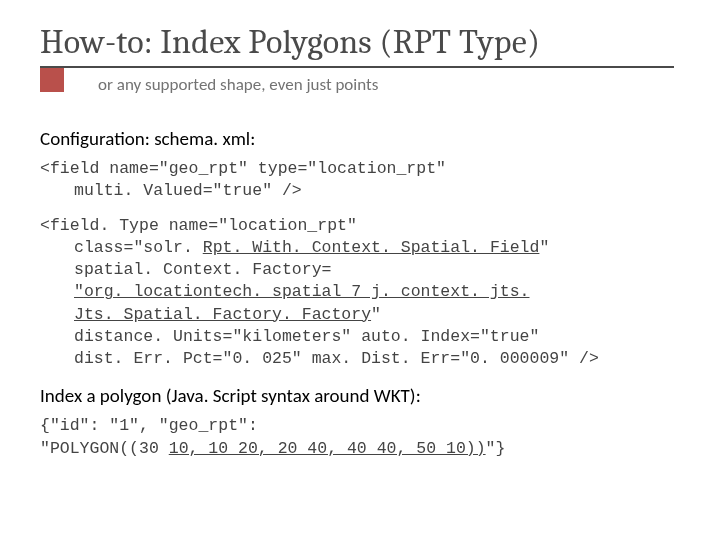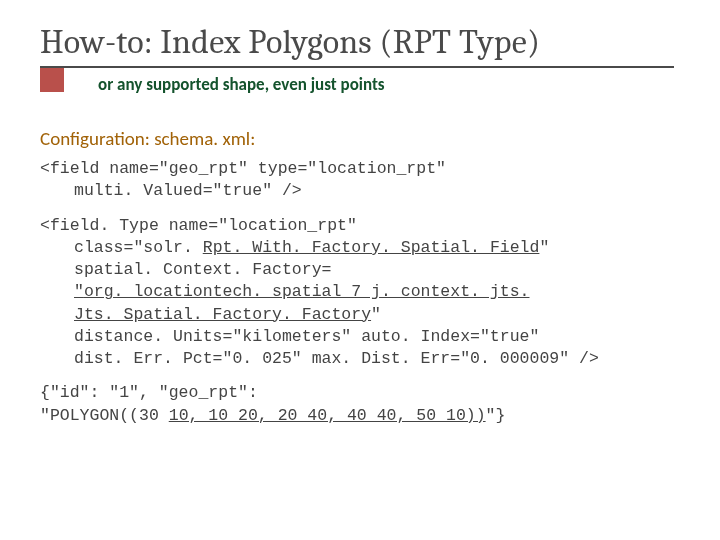--- a/index.html
+++ b/index.html
@@ -36,27 +36,27 @@
     background: #b9504b;
   }
   .rule {
     border: none;
     border-top: 2px solid #4a4a4a;
     margin: 4px 0 6px 0;
   }
   .subtitle {
     margin: 0 0 32px 58px;
     font-size: 17px;
-    font-weight: 700;
-    color: #14532d;
+    font-weight: 400;
+    color: #737373;
   }
   .section-heading {
     font-size: 19px;
     font-weight: 400;
-    color: #a16207;
+    color: #000000;
     margin: 14px 0 8px 0;
   }
   .code {
     font-family: "Courier New", Courier, monospace;
     font-size: 16.5px;
     line-height: 1.35;
     color: #444;
     margin: 0 0 12px 0;
     white-space: pre-wrap;
     word-break: break-word;
@@ -74,24 +74,25 @@
   <div class="accent-bar"></div>
 
   <p class="subtitle">or any supported shape, even just points</p>
 
   <p class="section-heading">Configuration: schema. xml:</p>
 
   <div class="code"><span>&lt;field name="geo_rpt" type="location_rpt"</span>
 <span class="ind">multi. Valued="true" /&gt;</span></div>
 
   <div class="code"><span>&lt;field. Type name="location_rpt"</span>
-<span class="ind"><span>class="solr. </span><span class="u">Rpt. With. Factory. Spatial. Field</span><span>"</span></span>
+<span class="ind"><span>class="solr. </span><span class="u">Rpt. With. Context. Spatial. Field</span><span>"</span></span>
 <span class="ind">spatial. Context. Factory=</span>
 <span class="ind"><span class="u"><span>"</span><span>org. locationtech. spatial 7 j. context. jts.</span></span></span>
 <span class="ind"><span class="u">Jts. Spatial. Factory. Factory</span><span>"</span></span>
 <span class="ind">distance. Units="kilometers" auto. Index="true"</span>
 <span class="ind">dist. Err. Pct="0. 025" max. Dist. Err="0. 000009" /&gt;</span></div>
 
+  <p class="section-heading">Index a polygon (Java. Script syntax around WKT):</p>
 
   <div class="code"><span>{"id": "1", "geo_rpt":</span>
 <span><span>"POLYGON((30 </span><span class="u">10, 10 20, 20 40, 40 40, 50 10))</span><span>"}</span></span></div>
 
 </div>
 
 </body></html>

